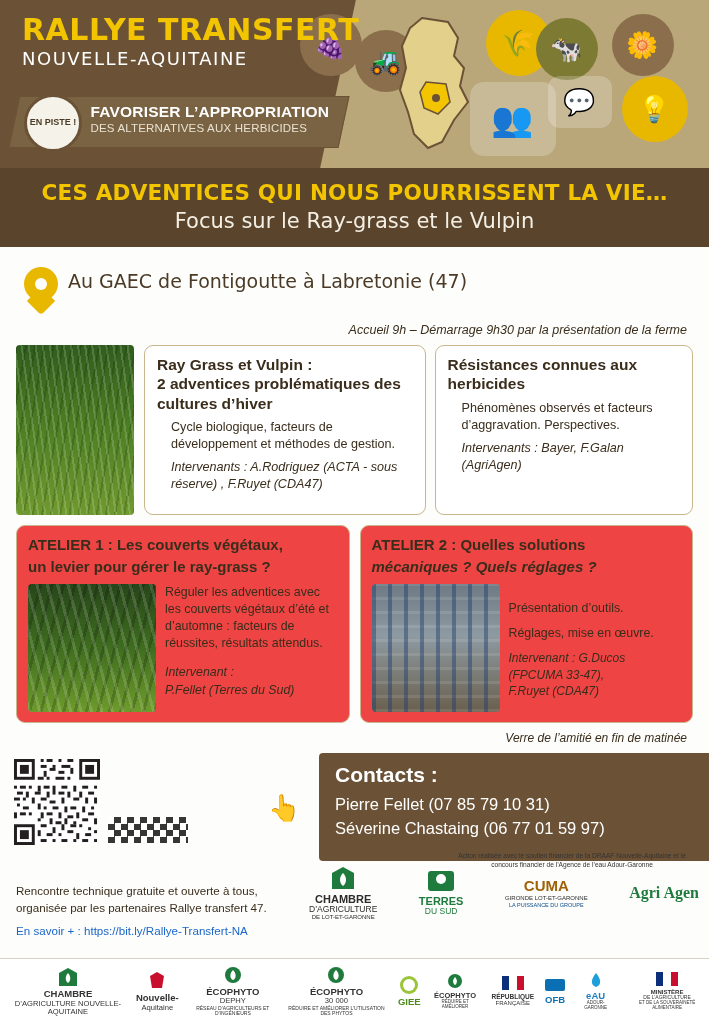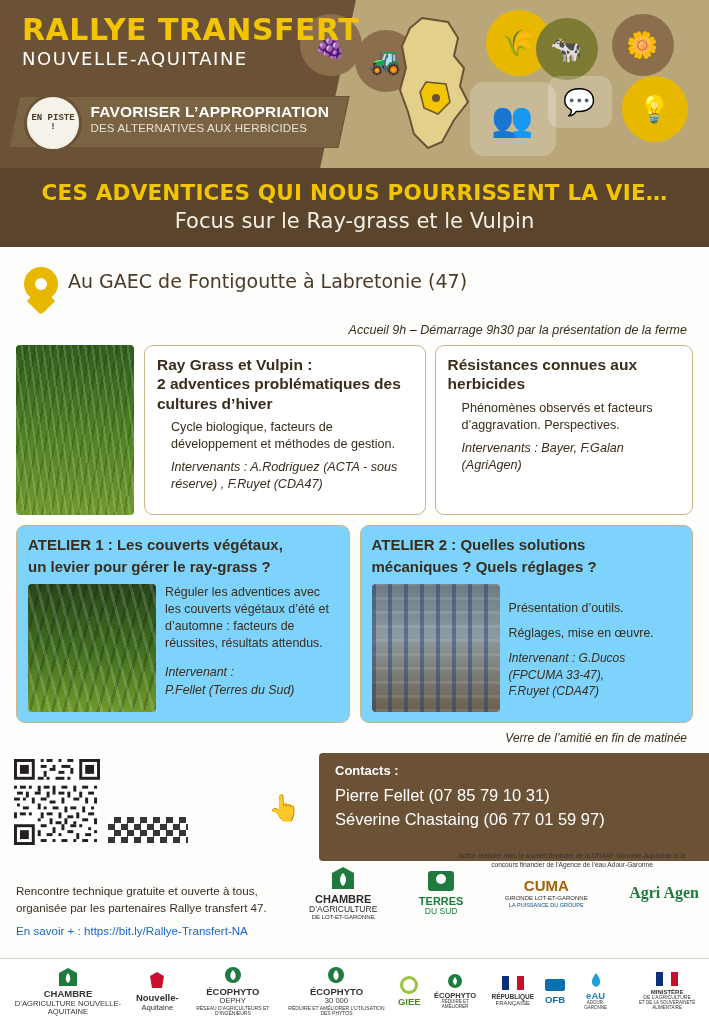--- a/index.html
+++ b/index.html
@@ -49,21 +49,21 @@
   .banner-inner { transform: skewX(12deg); padding-left: 74px; padding-top: 6px; }
   .banner-l1 { color: #ffffff; font-weight: bold; font-size: 15.5px; letter-spacing: .2px; }
   .banner-l2 { color: #e8e2d4; font-size: 11.5px; letter-spacing: .2px; margin-top: 1px;}
   .enpiste {
     position: absolute; left: 24px; top: 94px; z-index: 7;
     width: 58px; height: 58px; border-radius: 50%;
     background: #f5f2ea; border: 3px solid #6b5236;
     display: flex; align-items: center; justify-content: center;
     text-align: center;
   }
-  .enpiste span { font-size: 9px; font-weight: bold; color: #4b3b25; line-height: 1.05; font-family: Liberation Mono, monospace; }
+  .enpiste span { font-size: 9px; font-weight: bold; color: #4b3b25; line-height: 1.05; }
 
   
   .hc { position: absolute; border-radius: 50%; }
   .hc-brown { background: #8b6f4c; }
   .hc-yellow { background: #e8b800; }
   .hc-olive { background: #7d7a33; }
   .hc-ghost { background: rgba(255,255,255,0.22); }
   .hc .glyph { position:absolute; inset:0; display:flex; align-items:center; justify-content:center; font-size: 26px; color: #ffffff; }
   .map-shape {
     position: absolute; left: 392px; top: 16px; width: 84px; height: 136px;
@@ -155,21 +155,21 @@
   }
   .card h3 {
     margin: 0; font-size: 15.5px; color: #3a2d1c; font-weight: bold; line-height: 1.25;
   }
   .card p { margin: 6px 0 0 0; font-size: 12.6px; color: #3a2d1c; line-height: 1.35; }
   .card p.indent { padding-left: 14px; }
   .ital { font-style: italic; }
 
   .atelier-row { display: flex; gap: 10px; margin-top: 10px; }
   .atelier {
-    flex: 1; border: 1px solid #c9b68c; border-radius: 9px; background: #7dd3fc;
+    flex: 1; border: 1px solid #c9b68c; border-radius: 9px; background: #ef4444;
     padding: 9px 11px 10px 11px;
   }
   .atelier h3 { margin: 0 0 8px 0; font-size: 15px; color: #3a2d1c; font-weight: bold; line-height: 1.3; }
   .atelier .inner { display: flex; gap: 9px; }
   .atelier .inner .photo { min-height: 128px; width: 128px; flex: 0 0 128px; }
   .atelier .txt { font-size: 12.4px; color: #3a2d1c; line-height: 1.38; }
   .atelier .txt .sm { font-size: 12px; }
 
   .verre { text-align: right; font-style: italic; font-size: 12px; color: #3a2d1c; margin: 8px 6px 0 0; }
 
@@ -186,21 +186,21 @@
     background: #ffffff;
   }
   .sinscrire {
     position: absolute; left: 120px; top: 36px;
     font-size: 25px; color: #5a452c; font-weight: normal;
     font-family: "DejaVu Serif", serif;
     border-bottom: 2px solid #5a452c; padding-bottom: 2px;
   }
   .hand { position: absolute; left: 268px; top: 40px; font-size: 26px; color: #fff; }
   .contacts { position: absolute; right: 14px; top: 10px; width: 360px; color: #fff; }
-  .contacts h4 { margin: 0 0 6px 0; font-size: 13px; font-weight: bold; }
+  .contacts h4 { margin: 0 0 6px 0; font-size: 21px; font-weight: bold; }
   .contacts .c { font-size: 16.5px; line-height: 1.45; }
 
   
   .footer { position: relative; padding: 8px 16px 0 16px; }
   .foot-text { font-size: 11.6px; color: #3a2d1c; line-height: 1.45; width: 300px; }
   .foot-link { color: #1a66c9; font-size: 11.6px; }
   .logos-row {
     position: absolute; right: 10px; top: 4px; width: 390px; height: 56px;
     display: flex; align-items: center; justify-content: space-between; gap: 6px;
   }
@@ -336,21 +336,21 @@
           <div class="txt">
             <div>Réguler les adventices avec les couverts végétaux d’été et d’automne : facteurs de réussites, résultats attendus.</div>
             <div class="ital" style="margin-top:12px;">Intervenant :</div>
             <div class="ital">P.Fellet (Terres du Sud)</div>
           </div>
         </div>
       </div>
 
       <div class="atelier">
         <h3>ATELIER 2 : Quelles solutions</h3>
-        <h3 style="margin-top:-6px;">mécaniques ? Quels réglages ?</h3>
+        <h3 style="margin-top:-6px;font-style:italic;">mécaniques ? Quels réglages ?</h3>
         <div class="inner">
           <div class="photo tool"></div>
           <div class="txt">
             <div style="margin-top:16px;">Présentation d’outils.</div>
             <div style="margin-top:8px;">Réglages, mise en œuvre.</div>
             <div class="ital sm" style="margin-top:8px;">Intervenant : G.Ducos</div>
             <div class="ital sm">(FPCUMA 33-47),</div>
             <div class="ital sm">F.Ruyet (CDA47)</div>
           </div>
         </div>

